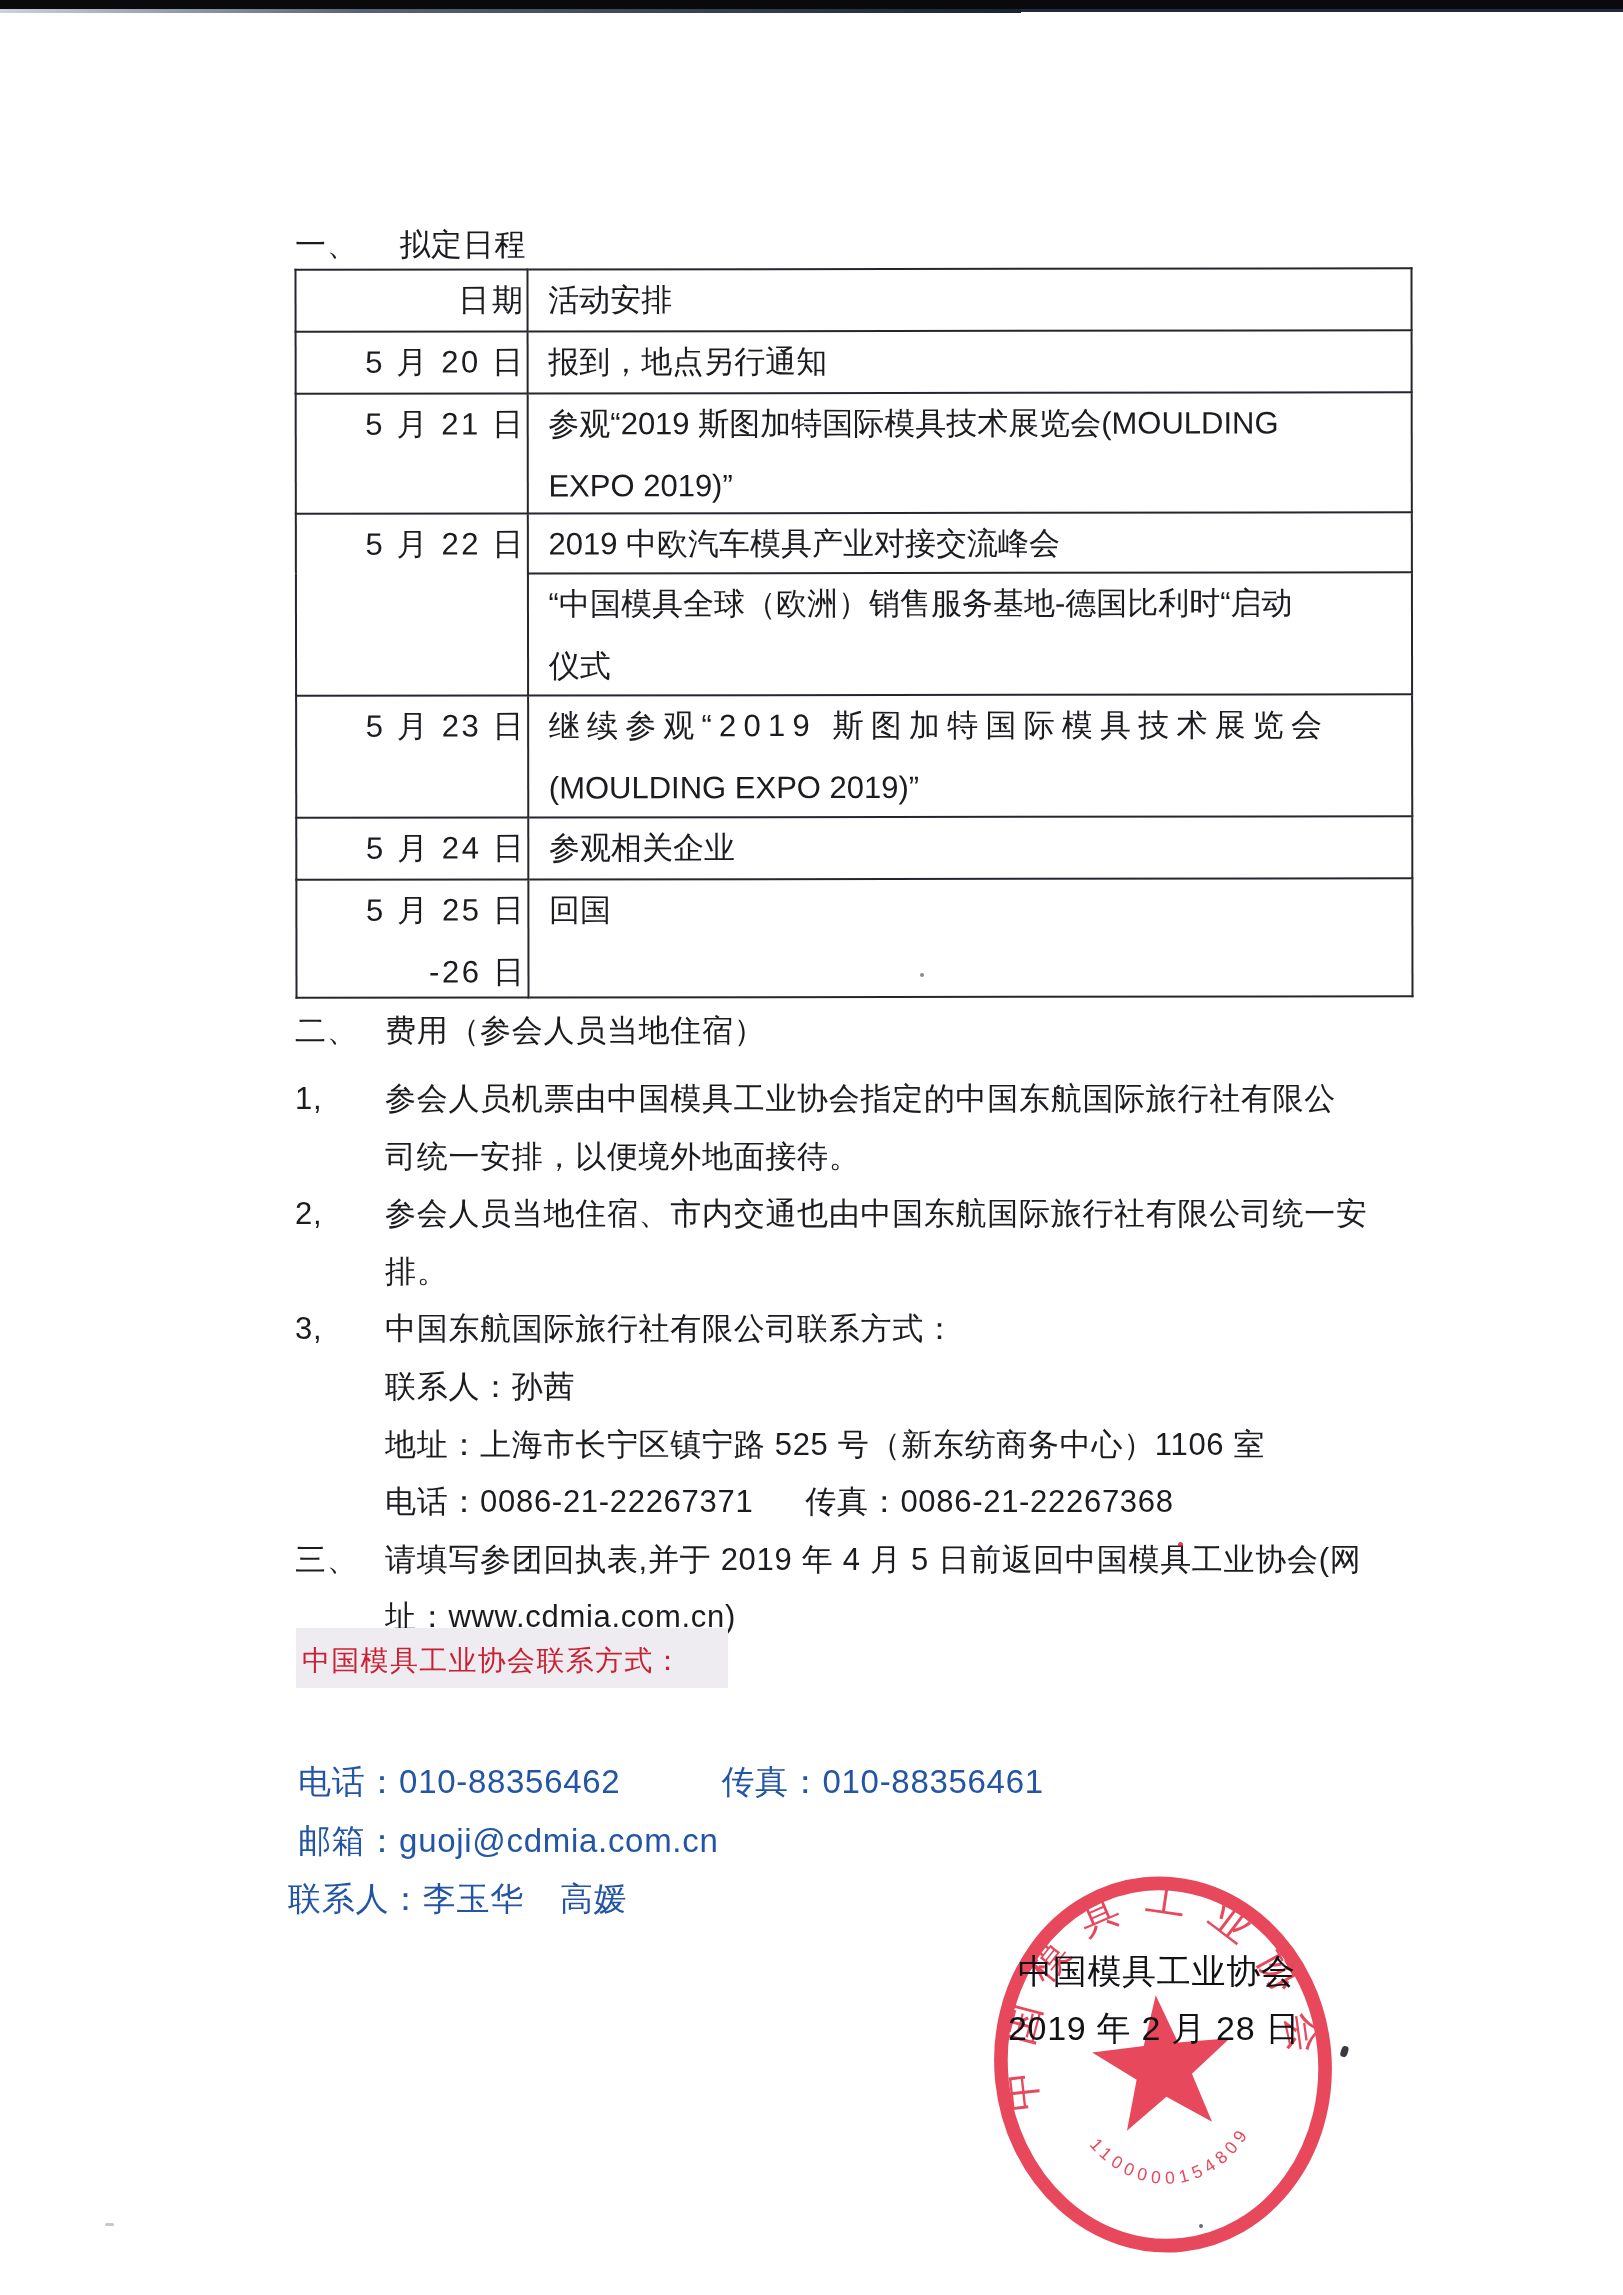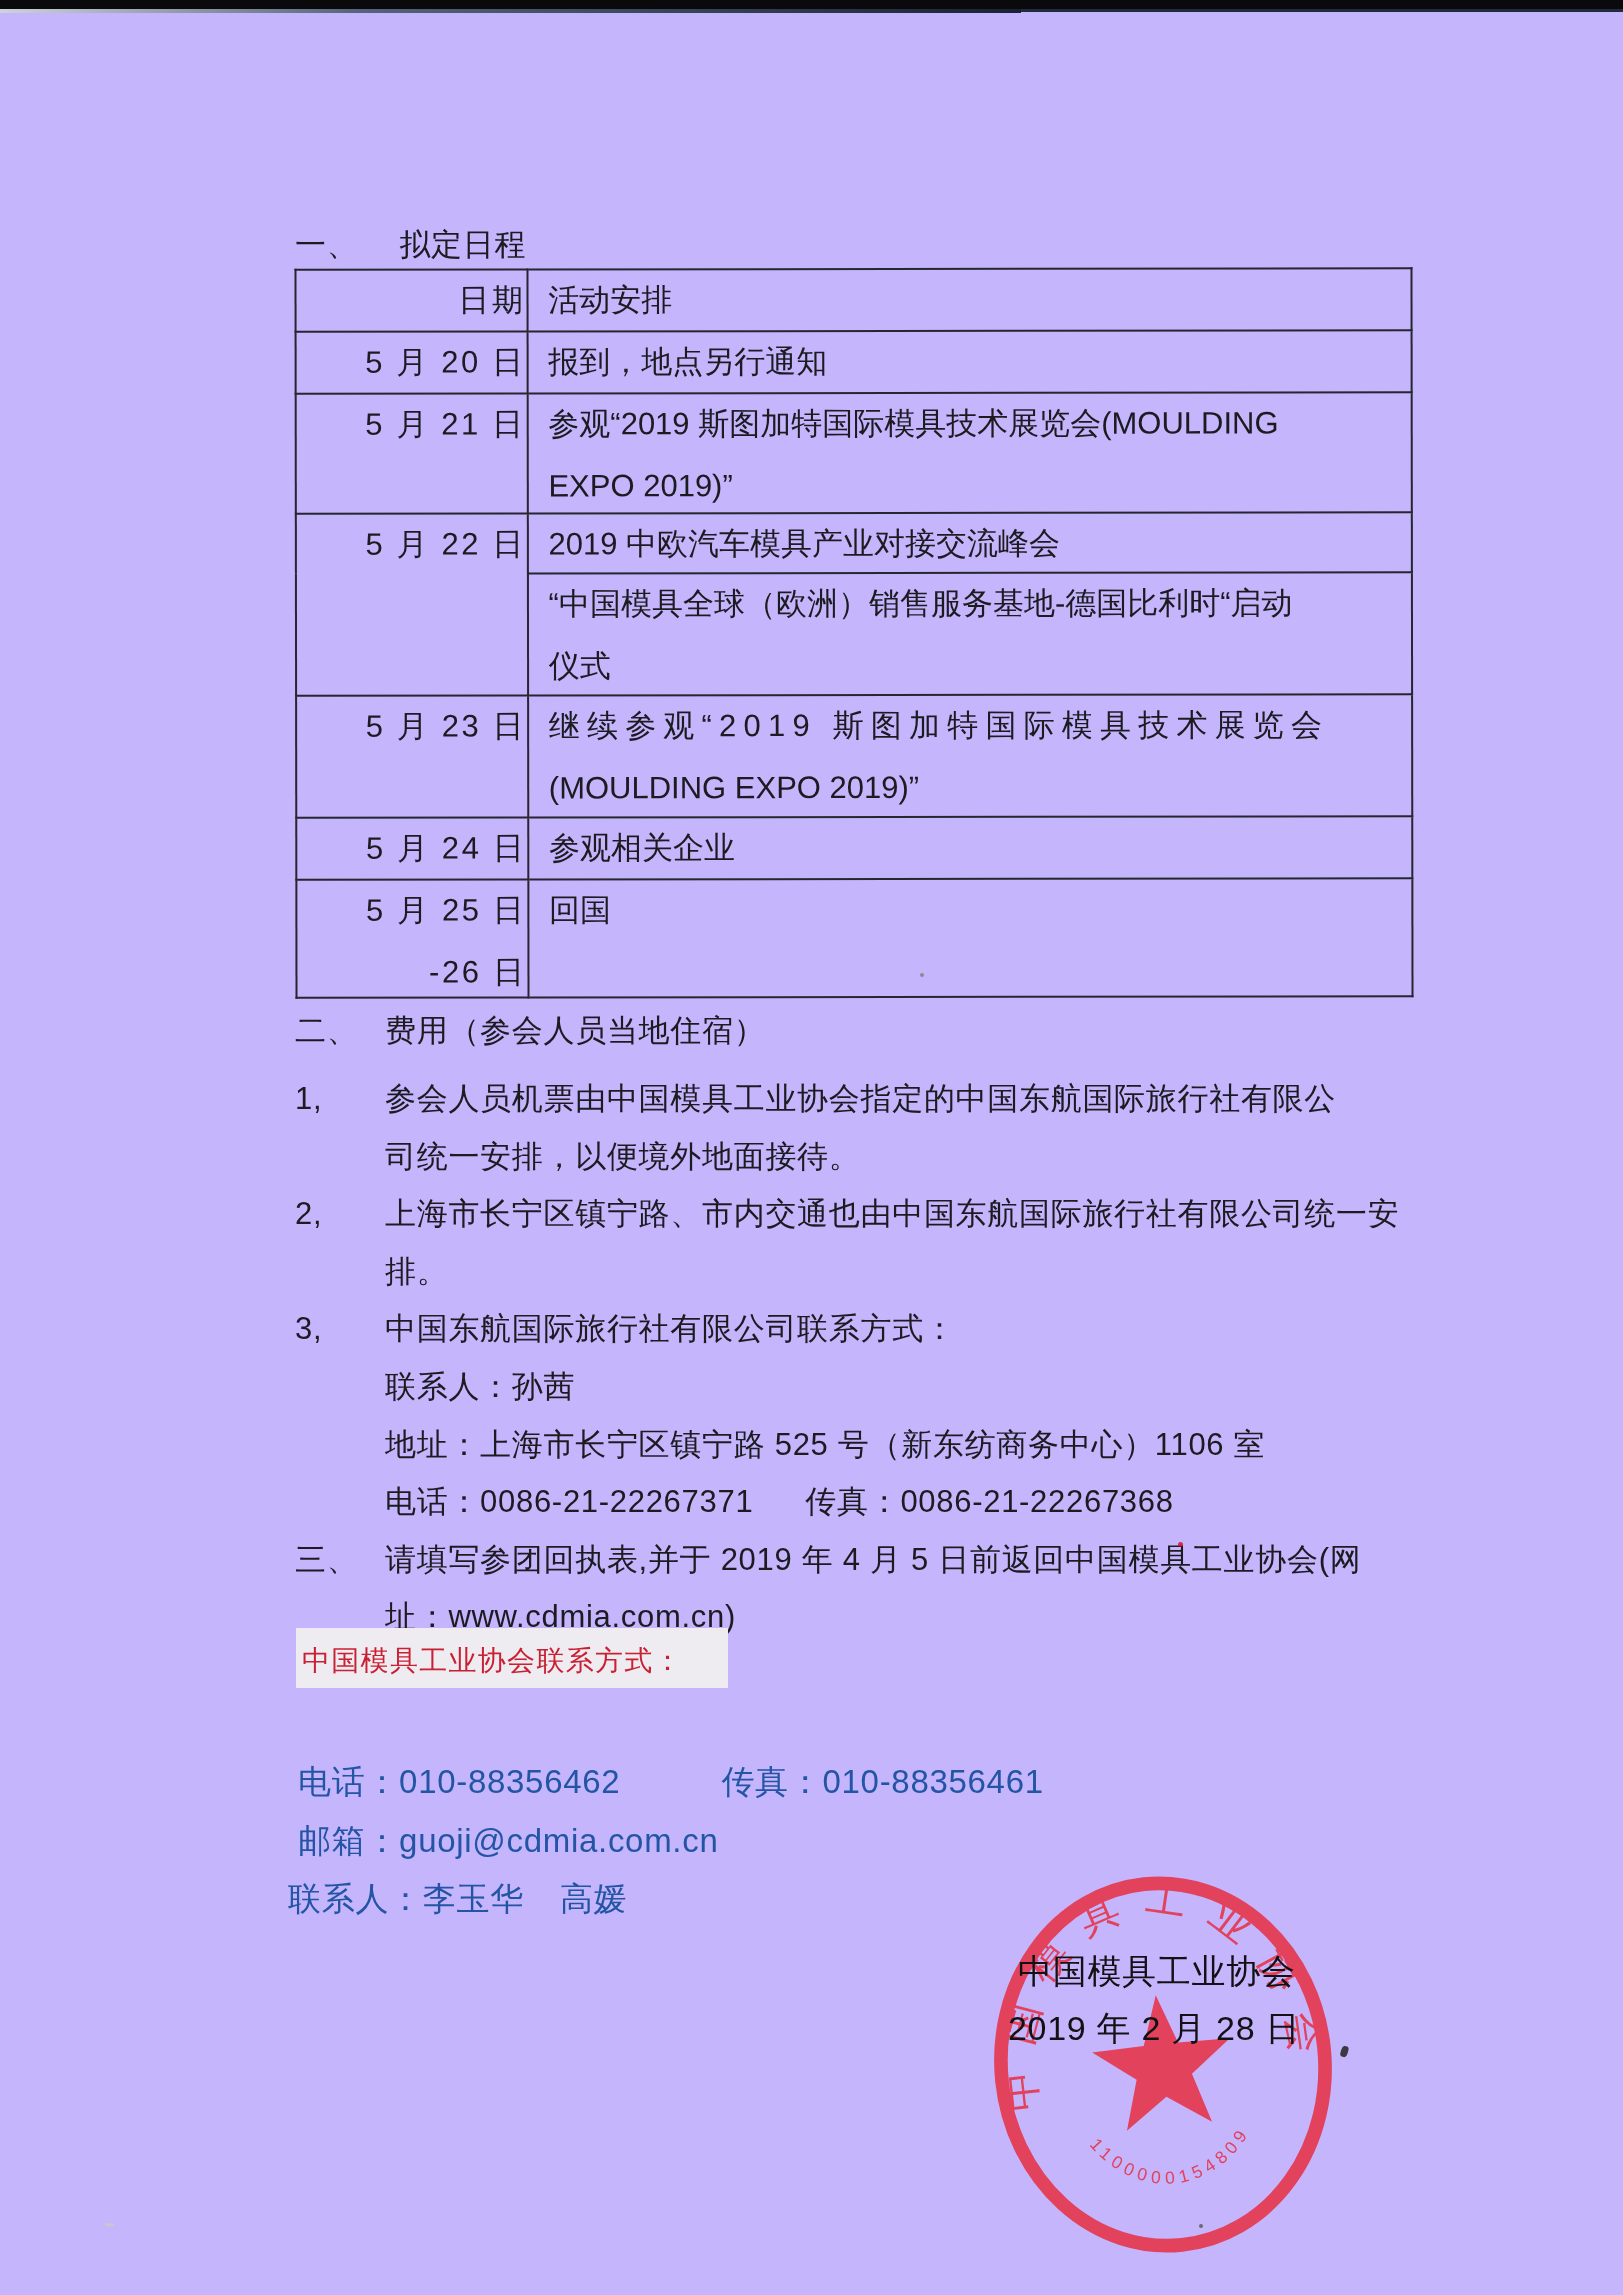--- a/index.html
+++ b/index.html
@@ -1,19 +1,19 @@
 <!DOCTYPE html>
 <html style="--text: #1b1b20; --blue_text: #2355a4; --red_text: #c92134; --red_band_bg: #efecf1; --stamp_red: #e5394f; --table_border: #26262e;font-size:10.5px"><head>
 <meta charset="utf-8">
 <style>
   html,body{margin:0;padding:0;background:#e8e8e8;}
   .page{
     position:relative;
     width:1623px;height:2295px;
-    background:#c4b5fd;
+    background:#ffffff;
     overflow:hidden;
     font-family:"Liberation Sans", sans-serif;
     color:var(--text,#1b1b20);
   }
   
   .scan-top{position:absolute;top:0;left:0;width:1623px;height:8.5px;background:#0a0a0c;}
   .scan-top2{position:absolute;top:8.5px;left:0;width:1021px;height:4.6px;
     background:linear-gradient(90deg,#cdd2dc 0%,#59627a 35%,#1b2236 100%);}
   .scan-top3{position:absolute;top:8.5px;left:1021px;width:602px;height:3.3px;background:#232a3e;}
 
@@ -122,21 +122,21 @@
   <div class="abs body-text" style="left:295px;top:1012px;">
     <span class="sec-num">二、</span><span>费用（参会人员当地住宿）</span>
   </div>
 
   <div class="abs body-text" style="left:295px;top:1080px;">
     <span class="sec-num">1,</span><span>参会人员机票由中国模具工业协会指定的中国东航国际旅行社有限公</span>
   </div>
   <div class="abs body-text" style="left:385px;top:1138px;">司统一安排，以便境外地面接待。</div>
 
   <div class="abs body-text" style="left:295px;top:1195px;">
-    <span class="sec-num">2,</span><span>上海市长宁区镇宁路、市内交通也由中国东航国际旅行社有限公司统一安</span>
+    <span class="sec-num">2,</span><span>参会人员当地住宿、市内交通也由中国东航国际旅行社有限公司统一安</span>
   </div>
   <div class="abs body-text" style="left:385px;top:1253px;">排。</div>
 
   <div class="abs body-text" style="left:295px;top:1310px;">
     <span class="sec-num">3,</span><span>中国东航国际旅行社有限公司联系方式：</span>
   </div>
 
   <div class="abs body-text" style="left:385px;top:1368px;">联系人：孙茜</div>
   <div class="abs body-text" style="left:385px;top:1426px;">地址：上海市长宁区镇宁路 525 号（新东纺商务中心）1106 室</div>
   <div class="abs body-text" style="left:385px;top:1483px;">

